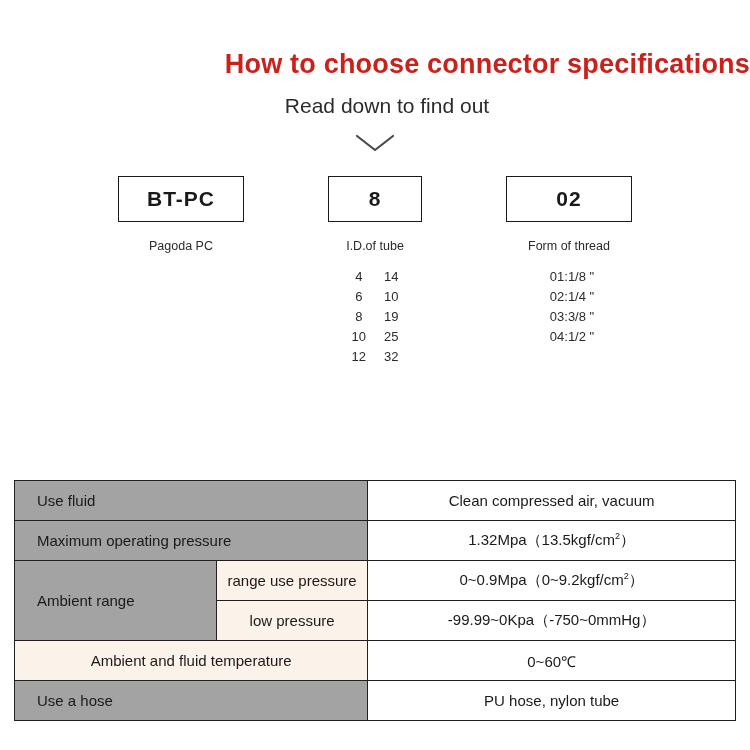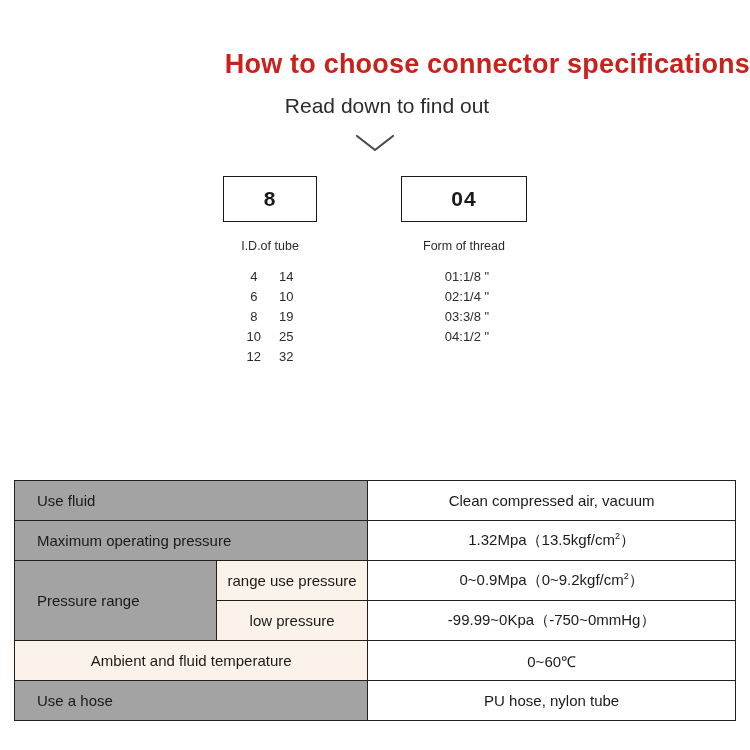--- a/index.html
+++ b/index.html
@@ -143,40 +143,44 @@
 <div class="chevron-wrap">
   <span>
     <svg width="44" height="22" viewBox="0 0 44 22">
       <polyline points="4,4 22,18 40,4" fill="none" stroke="#4a4a4a" stroke-width="2.2" stroke-linecap="round" stroke-linejoin="round"></polyline>
     </svg>
   </span>
 </div>
 
 <div class="code-row">
 
+  <div class="code-col">
+    <div class="code-box">BT-PC</div>
+    <div class="code-caption">Pagoda PC</div>
+  </div>
 
   <div class="code-col narrow">
     <div class="code-box narrow">8</div>
     <div class="code-caption">I.D.of tube</div>
     <div class="code-list two-col">
       <span>4</span>
       <span>14</span>
       <span>6</span>
       <span>10</span>
       <span>8</span>
       <span>19</span>
       <span>10</span>
       <span>25</span>
       <span>12</span>
       <span>32</span>
     </div>
   </div>
 
   <div class="code-col">
-    <div class="code-box">04</div>
+    <div class="code-box">02</div>
     <div class="code-caption">Form of thread</div>
     <div class="code-list one-col">
       <span>01:1/8 "</span>
       <span>02:1/4 "</span>
       <span>03:3/8 "</span>
       <span>04:1/2 "</span>
     </div>
   </div>
 
 </div>
@@ -191,21 +195,21 @@
     <tbody>
       <tr>
         <td class="lbl" colspan="2">Use fluid</td>
         <td class="val">Clean compressed air, vacuum</td>
       </tr>
       <tr>
         <td class="lbl" colspan="2">Maximum operating pressure</td>
         <td class="val">1.32Mpa（13.5kgf/cm<sup>2</sup>）</td>
       </tr>
       <tr>
-        <td class="lbl" rowspan="2">Pressure range</td>
+        <td class="lbl" rowspan="2">Ambient range</td>
         <td class="sub">range use pressure</td>
         <td class="val">0~0.9Mpa（0~9.2kgf/cm<sup>2</sup>）</td>
       </tr>
       <tr>
         <td class="sub">low pressure</td>
         <td class="val">-99.99~0Kpa（-750~0mmHg）</td>
       </tr>
       <tr>
         <td class="lbl-center" colspan="2">Ambient and fluid temperature</td>
         <td class="val">0~60℃</td>

